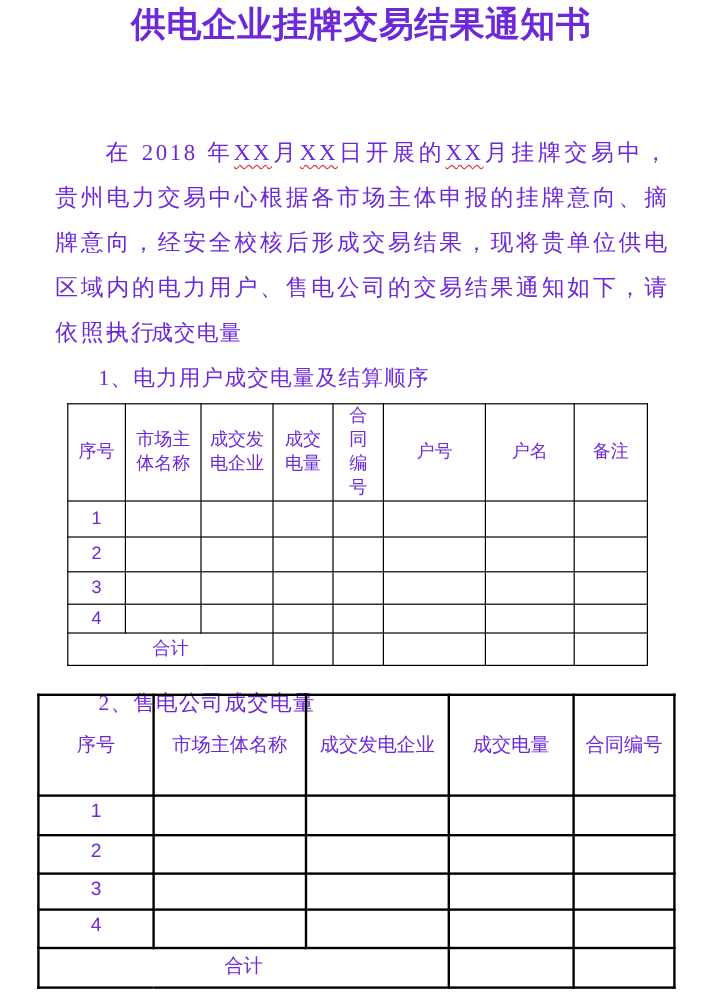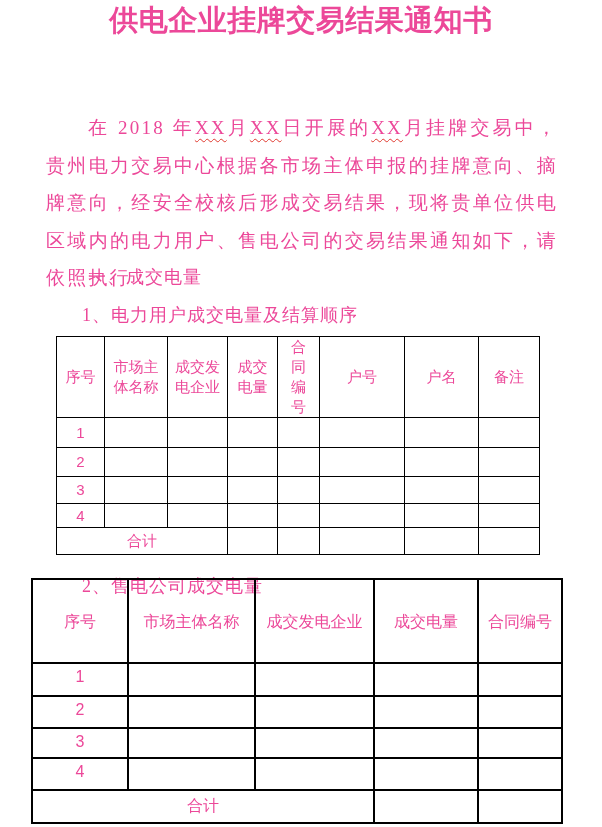--- a/index.html
+++ b/index.html
@@ -1,18 +1,18 @@
 <!DOCTYPE html>
 <html><head>
 <meta charset="utf-8">
 <style>
   html,body { margin:0; padding:0; background:#ffffff; }
   .page {
     position:relative; width:602px; height:827px; margin:0 auto;
-    background:#ffffff; color:#ec4899; overflow:hidden;
+    background:#ffffff; color:#6d28d9; overflow:hidden;
     font-family:"Liberation Serif","DejaVu Serif",serif;
   }
   .doc-title {
     position:absolute; top:1px; left:0; width:602px;
     text-align:center; font-size:29px; font-weight:bold; letter-spacing:0.5px;
   }
   .salutation {
     position:absolute; top:76px; left:46px;
     font-size:19px; letter-spacing:1px; white-space:nowrap;
   }

